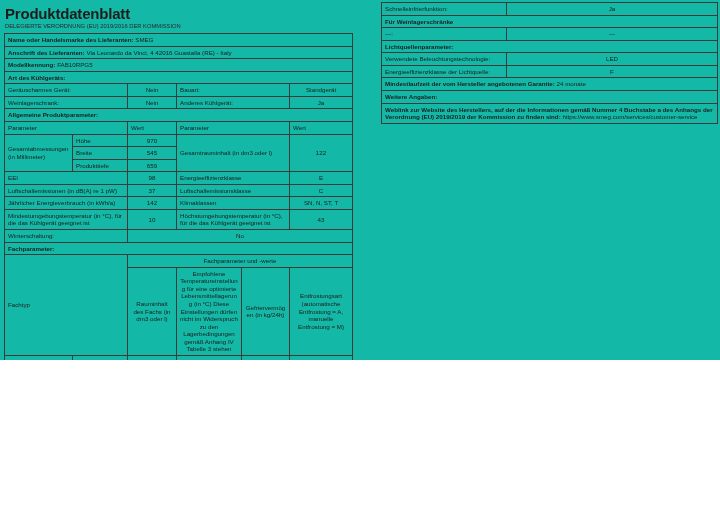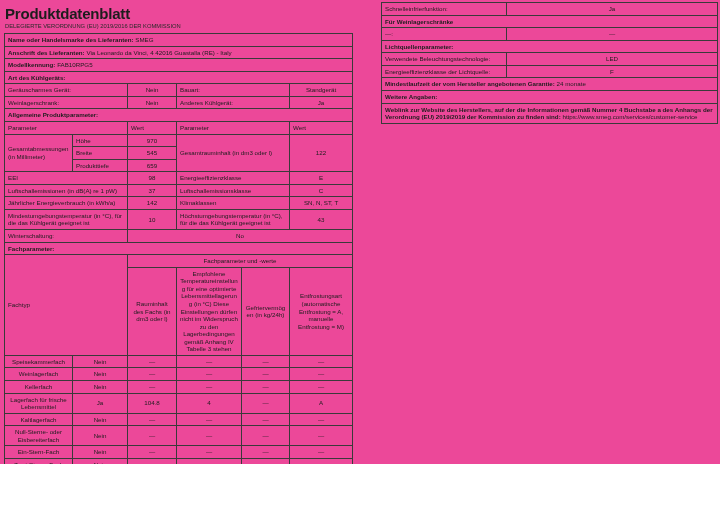--- a/index.html
+++ b/index.html
@@ -1,21 +1,21 @@
 <!DOCTYPE html>
 <html><head>
 <meta charset="utf-8">
 <style>
   html,body{margin:0;padding:0;}
   body{
     width:720px;height:514px;background:#ffffff;
     font-family:"Liberation Sans", sans-serif;color:#1d1d1d;
     -webkit-font-smoothing:antialiased;
   }
-  .page{position:relative;width:720px;height:464px;background:#ec4899;overflow:hidden;}
+  .page{position:relative;width:720px;height:360px;background:#14b8a6;overflow:hidden;}
   .left-col{position:absolute;left:4px;top:5px;width:348px;}
   .right-col{position:absolute;left:381px;top:2px;width:336px;}
   h1.title{font-size:15px;font-weight:bold;margin:0 0 1px 1px;letter-spacing:-0.2px;}
   .subtitle{font-size:5.8px;margin:0 0 4px 1px;color:#2a2a2a;}
   table{border-collapse:collapse;table-layout:fixed;width:100%;}
   td{
     border:1px solid #3a3a3a;
     padding:2px 3px;
     font-size:6.2px;line-height:1.22;
     vertical-align:middle;

